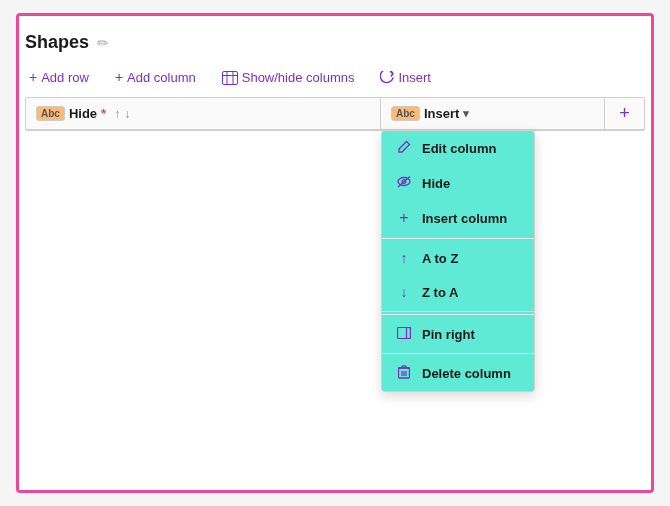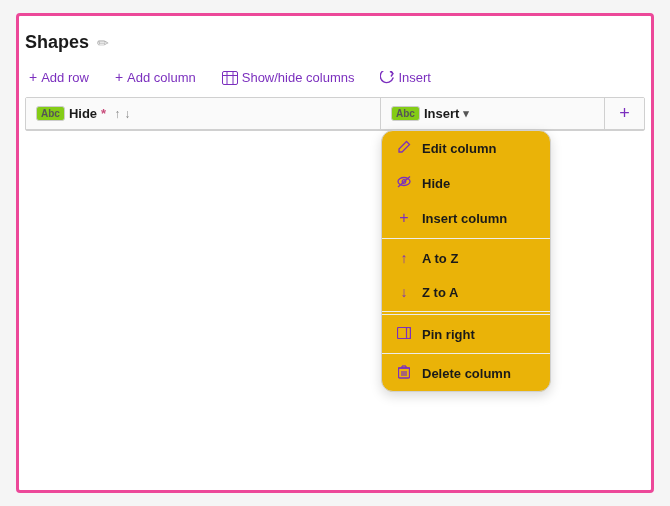--- a/index.html
+++ b/index.html
@@ -71,21 +71,21 @@
       display: flex;
       align-items: center;
       gap: 4px;
       padding: 8px 10px;
       border-right: 1px solid #d0d0d0;
       font-size: 13px;
       font-weight: 600;
       color: #1a1a1a;
     }
     .abc-badge {
-      background: #84cc16;
+      background: #fdba74;
       border: 1px solid #ccc;
       border-radius: 3px;
       padding: 1px 4px;
       font-size: 10px;
       color: #555;
     }
     .required-star { color: #c84b7a; }
     .th-color {
       flex: 1;
       display: flex;
@@ -137,25 +137,25 @@
     }
     .row-color-cell {
       width: 200px;
     }
 
     
     .dropdown-menu {
       position: absolute;
       top: 32px;
       left: 0;
-      background: #eab308;
+      background: #5eead4;
       border: 1px solid #d0d0d0;
-      border-radius: 12px;
+      border-radius: 4px;
       box-shadow: 0 4px 12px rgba(0,0,0,0.15);
-      width: 170px;
+      width: 154px;
       z-index: 100;
     }
     .dropdown-item {
       display: flex;
       align-items: center;
       gap: 10px;
       padding: 9px 14px;
       font-size: 13px;
       color: #1a1a1a;
       cursor: pointer;

